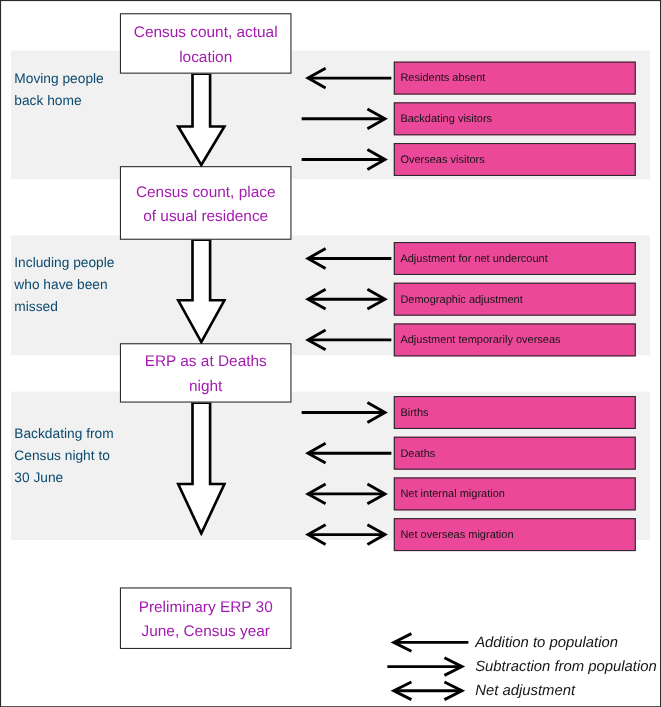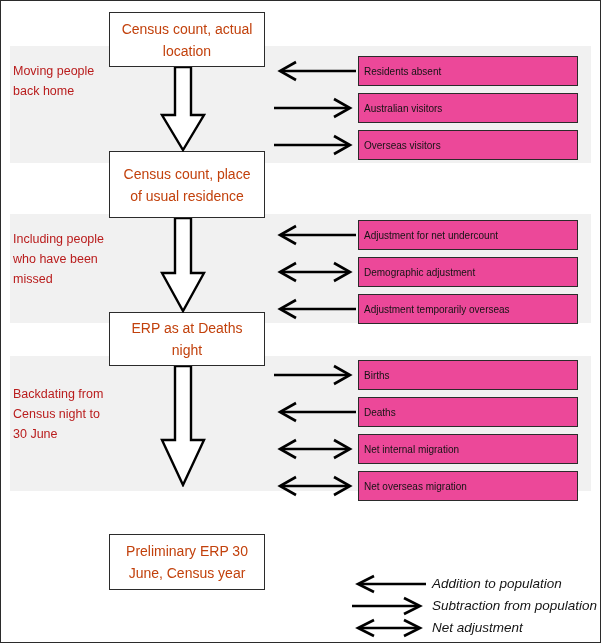--- a/index.html
+++ b/index.html
@@ -31,41 +31,41 @@
   #band-1 { top: 45px;  height: 117px; }
   #band-2 { top: 213px; height: 109px; }
   #band-3 { top: 355px; height: 135px; }
 
   .band-label {
     position: absolute;
     left: 12px;
     width: 95px;
     font-size: 12.5px;
     line-height: 20px;
-    color: #b91c1c;
+    color: #0c4a6e;
   }
   #band-label-1 { top: 60px; }
   #band-label-2 { top: 228px; }
   #band-label-3 { top: 383px; }
 
   
   .main-box {
     position: absolute;
     left: 108px;
     width: 156px;
     border: 1px solid #2b2b2b;
     background: #ffffff;
     box-sizing: border-box;
     display: flex;
     align-items: center;
     justify-content: center;
     text-align: center;
     font-size: 14px;
     line-height: 22px;
-    color: #c2410c;
+    color: #a21caf;
     padding: 2px 6px;
   }
   #main-box-1 { top: 11px;  height: 55px; }
   #main-box-2 { top: 150px; height: 67px; }
   #main-box-3 { top: 311px; height: 54px; }
   #main-box-4 { top: 485px; height: 56px; margin-top: 48px; }
 
   
   .block-arrow {
     position: absolute;
@@ -188,21 +188,21 @@
 
   <div class="comp-row" style="top:92px;">
     <span class="comp-arrow">
       <svg viewBox="0 0 82 30">
           <g stroke="#000000" stroke-width="2.6" fill="none">
         <line x1="0" y1="15" x2="74" y2="15"></line>
         <polyline points="60,6 76,15 60,24" stroke-linejoin="miter" stroke-linecap="butt"></polyline>
       </g>
         </svg>
     </span>
-    <div class="comp-box">Australian visitors</div>
+    <div class="comp-box">Backdating visitors</div>
   </div>
 
   <div class="comp-row" style="top:129px;">
     <span class="comp-arrow">
       <svg viewBox="0 0 82 30">
           <g stroke="#000000" stroke-width="2.6" fill="none">
         <line x1="0" y1="15" x2="74" y2="15"></line>
         <polyline points="60,6 76,15 60,24" stroke-linejoin="miter" stroke-linecap="butt"></polyline>
       </g>
         </svg>

